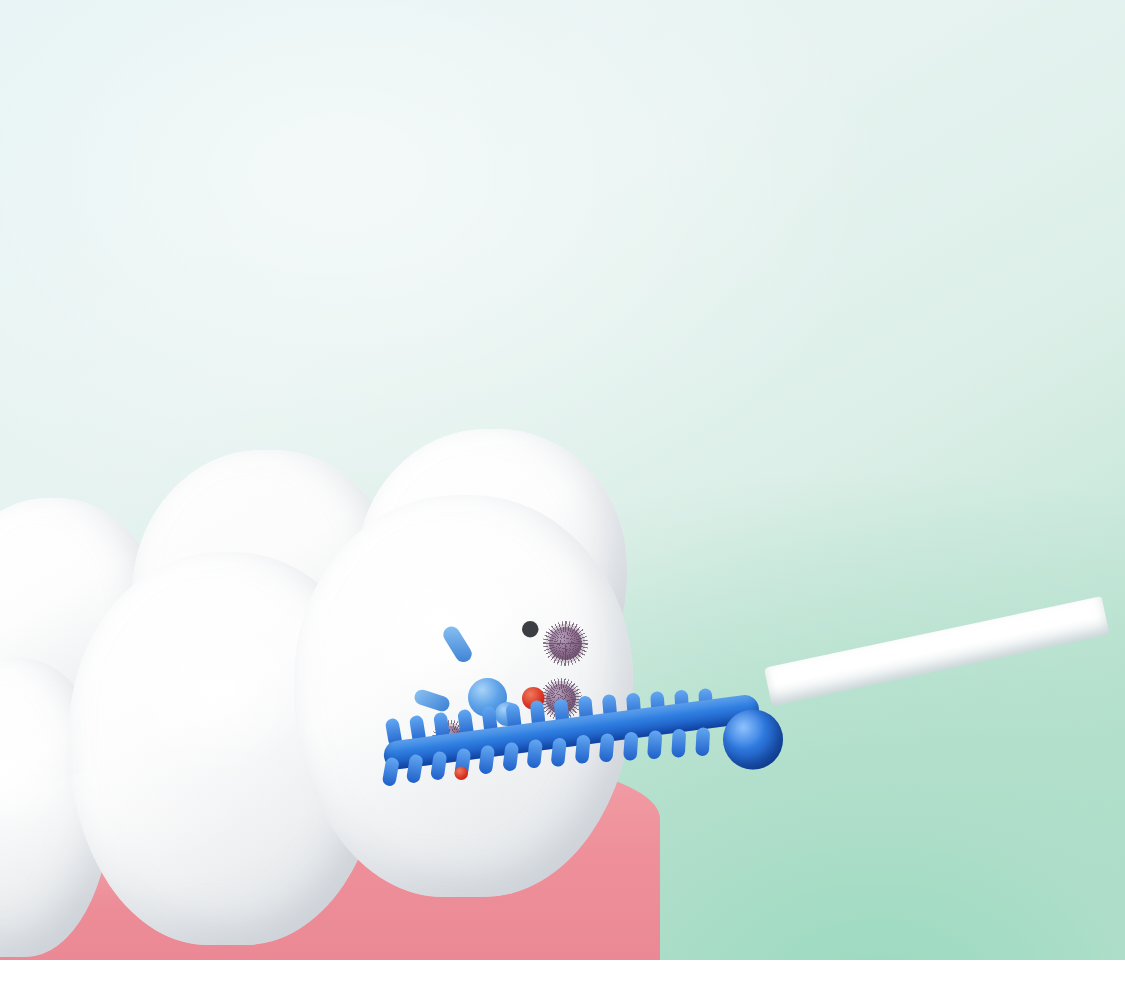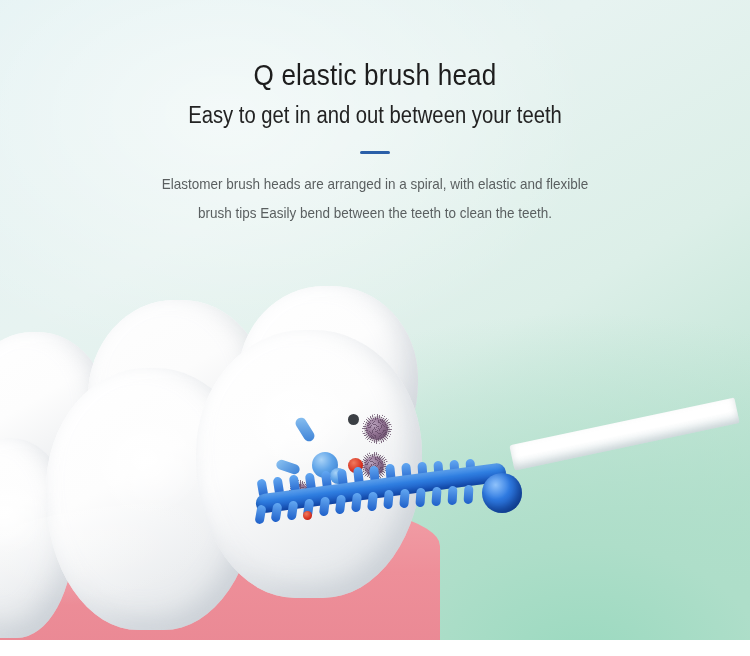--- a/index.html
+++ b/index.html
@@ -99,27 +99,20 @@
   .redg{background:radial-gradient(circle at 38% 32%, #f07a5e 0%, #d6301f 60%, #a81a12 100%);}
 </style>
 </head>
 <body>
 
 <div id="stage">
 
   <div class="bg"></div>
   <div class="bg-soft"></div>
 
-  <div class="txt">
-    <h1 class="title">Q elastic brush head</h1>
-    <h2 class="subtitle">Easy to get in and out between your teeth</h2>
-    <div class="divider"></div>
-    <p class="body-copy">Elastomer brush heads are arranged in a spiral, with elastic and flexible</p>
-    <p class="body-copy" style="margin-top:0;">brush tips Easily bend between the teeth to clean the teeth.</p>
-  </div>
 
   <div class="gum"></div>
 
   <div class="tooth t-back1"></div>
   <div class="tooth t-back2"></div>
   <div class="tooth t-back3"></div>
 
   <div class="tooth t-f1">
     <div class="gloss" style="left:14%;top:18%;width:66%;height:40%;"></div>
   </div>

